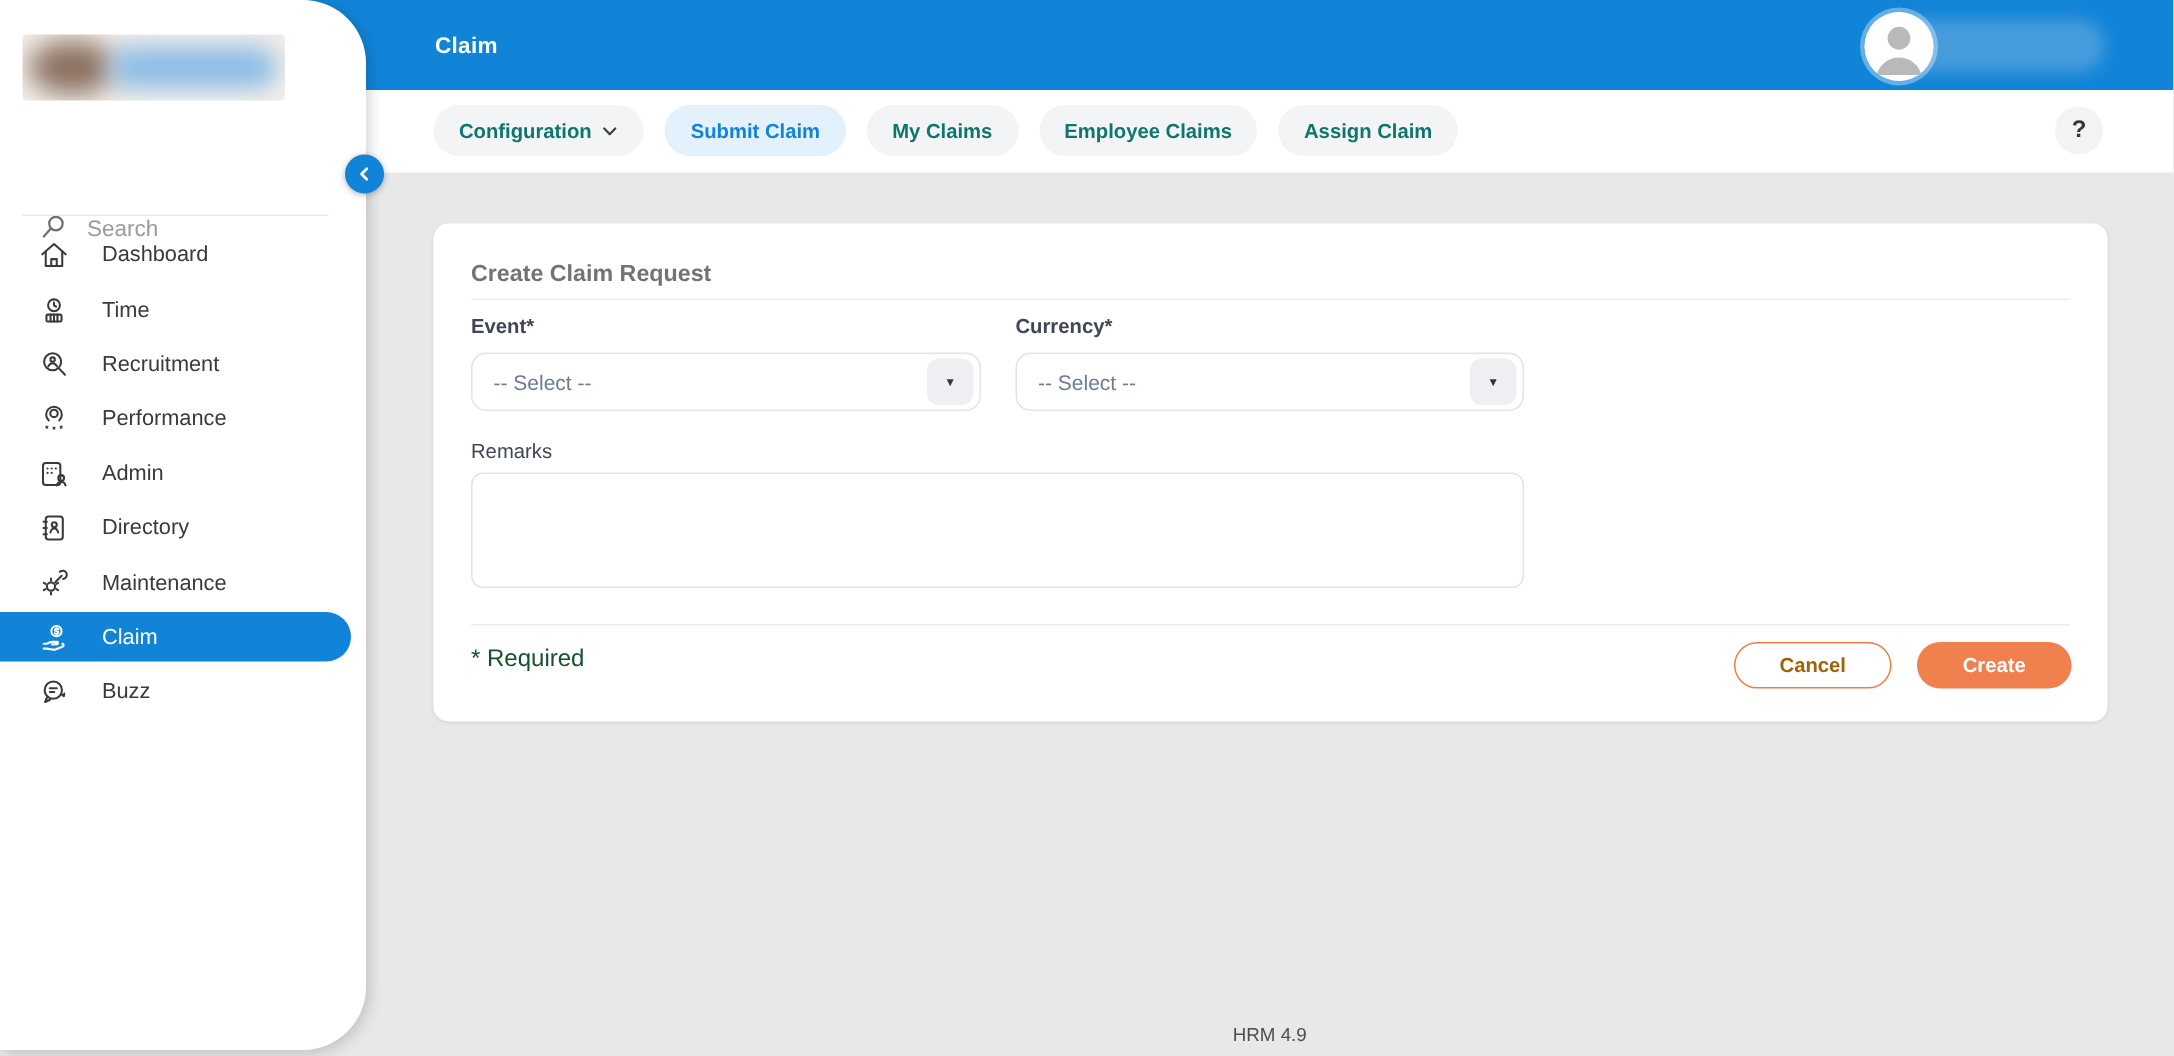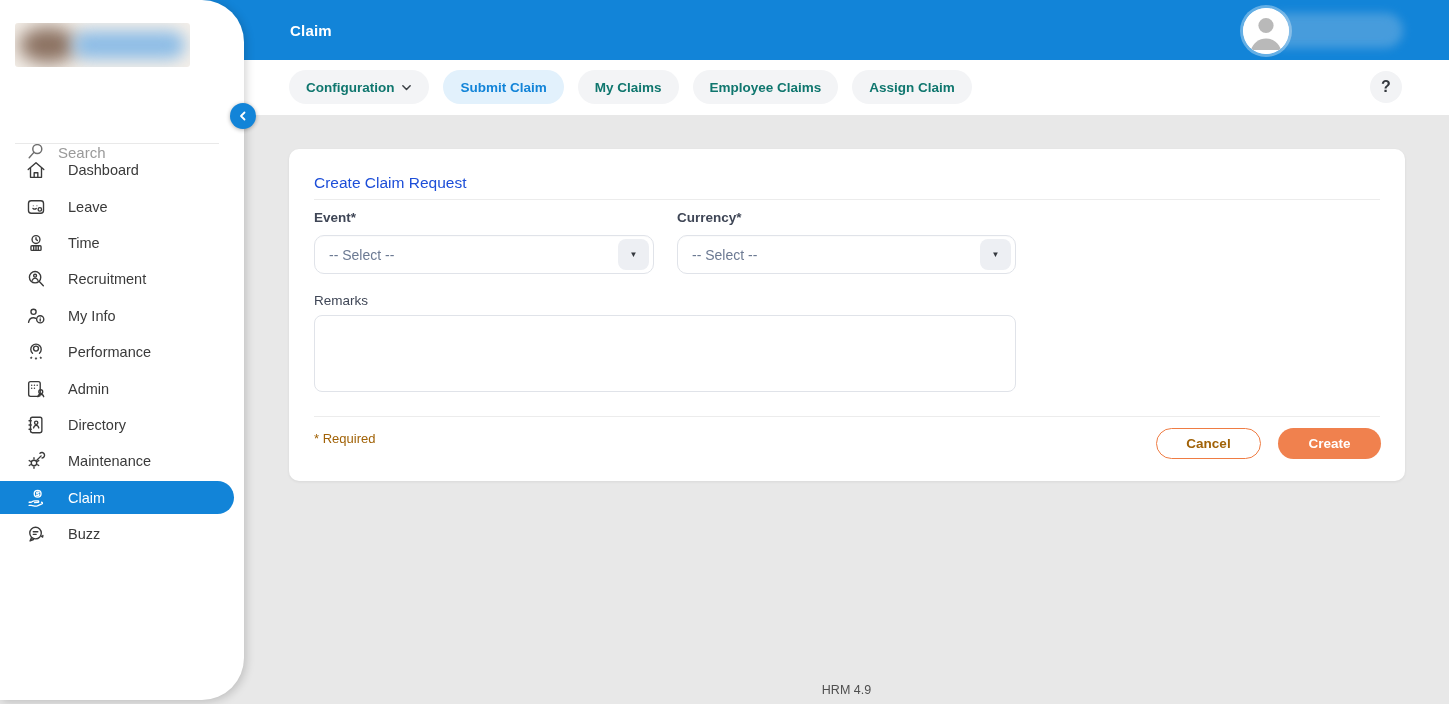--- a/index.html
+++ b/index.html
@@ -49,39 +49,39 @@
   .side-divider { position:absolute; left:15px; top:143px; width:204px; height:1px; background:#e9e9e9; }
   .menu { position:absolute; left:0; top:152px; width:244px; list-style:none; }
   .menu li { height:36.4px; display:flex; align-items:center; gap:21px; padding-left:25px;
     font-size:14.5px; color:#3a3a3a; cursor:pointer; }
   .menu li.active { background:#1284d8; color:#fff; width:234px; height:33px;
     margin:1.7px 0; border-radius:0 17px 17px 0; }
   .menu svg, .search-row svg { flex:0 0 auto; }
   
   .card { position:absolute; left:289px; top:149px; width:1116px; height:332px; background:#fff;
     border-radius:10px; box-shadow:0 1px 3px rgba(0,0,0,.07); z-index:2; }
-  .card-title { position:absolute; left:25px; top:25px; font-size:15.5px; font-weight:400; color:#1d4ed8; }
+  .card-title { position:absolute; left:25px; top:25px; font-size:15.5px; font-weight:700; color:#737373; }
   .card-div1 { position:absolute; left:25px; top:50px; width:1066px; height:1px; background:#ececec; }
   .field-label { position:absolute; font-size:13.5px; font-weight:600; color:#3f4656; }
   .lbl-event { left:25px; top:61px; }
   .lbl-currency { left:388px; top:61px; }
   .lbl-remarks { left:25px; top:144px; font-weight:400; font-size:13.5px; color:#3f4656; }
   .select { position:absolute; top:86px; height:39px; background:#fff; border:1px solid #e0e3e9;
     border-radius:10px; display:flex; align-items:center; padding-left:14px;
     font-size:14px; color:#6c7a93; cursor:pointer; box-shadow:inset 0 1px 1px rgba(0,0,0,.02); }
   .sel-event { left:25px; width:340px; }
   .sel-currency { left:388px; width:339px; }
   .caret-btn { position:absolute; right:4px; top:3px; width:31px; height:31px; border:none;
     border-radius:8px; background:#edeff3; display:flex; align-items:center; justify-content:center;
     font-size:8px; color:#33373d; cursor:pointer; }
   .remarks { position:absolute; left:25px; top:166px; width:702px; height:77px; border:1px solid #e0e3e9;
     border-radius:8px; resize:none; padding:10px 12px; font-family:inherit; font-size:14px; color:#444;
     outline:none; }
   .card-div2 { position:absolute; left:25px; top:267px; width:1066px; height:1px; background:#ececec; }
-  .required-note { position:absolute; left:25px; top:282px; font-size:13px; color:#a16207; }
+  .required-note { position:absolute; left:25px; top:282px; font-size:16px; color:#14532d; }
   .btn { position:absolute; top:279px; height:31px; border-radius:16px; font-family:inherit;
     font-size:13.5px; font-weight:700; cursor:pointer; display:flex; align-items:center; justify-content:center; }
   .btn-cancel { left:867px; width:105px; background:#fff; border:1.4px solid #ef7c43; color:#a16207; }
   .btn-create { left:989px; width:103px; background:#f0814e; border:none; color:#fff; }
   .footer { position:absolute; left:244px; top:683px; width:1205px; text-align:center;
     font-size:12.5px; color:#4f4f4f; z-index:1; }
   .req-mark { color:#3f4656; }
 </style>
 </head>
 <body>
@@ -144,55 +144,35 @@
     <li>
       <svg width="22" height="22" viewBox="0 0 24 24" fill="none" stroke="currentColor" stroke-width="1.5" stroke-linecap="round" stroke-linejoin="round">
         <path d="M3.5 11.5 12 4l8.5 7.5"></path>
           <path d="M6 9.8V20h12V9.8"></path>
           <path d="M10 20v-5h4v5"></path>
       </svg>
       <span>Dashboard</span>
     </li>
     <li>
       <svg width="22" height="22" viewBox="0 0 24 24" fill="none" stroke="currentColor" stroke-width="1.5" stroke-linecap="round" stroke-linejoin="round">
-        <rect x="3.8" y="5.2" width="16.4" height="13.6" rx="3"></rect>
-        <circle cx="9" cy="10.6" r="0.55" fill="currentColor" stroke="none"></circle>
-          <circle cx="13" cy="10.6" r="0.55" fill="currentColor" stroke="none"></circle>
-        <path d="M8.7 13.6c1.1.9 2.5.9 3.6 0"></path>
-        <circle cx="16.2" cy="14.6" r="1.9"></circle>
-      </svg>
-      <span>Leave</span>
-    </li>
-    <li>
-      <svg width="22" height="22" viewBox="0 0 24 24" fill="none" stroke="currentColor" stroke-width="1.5" stroke-linecap="round" stroke-linejoin="round">
         <circle cx="12" cy="8.2" r="4.3"></circle>
           <path d="M12 6.2v2l1.5 1"></path>
         <rect x="6.5" y="15" width="11" height="5" rx="1"></rect>
           <path d="M9.5 15v5M12 15v5M14.5 15v5"></path>
       </svg>
       <span>Time</span>
     </li>
     <li>
       <svg width="22" height="22" viewBox="0 0 24 24" fill="none" stroke="currentColor" stroke-width="1.5" stroke-linecap="round" stroke-linejoin="round">
         <circle cx="11" cy="10" r="6.2"></circle>
           <circle cx="11" cy="8.4" r="1.6"></circle>
         <path d="M7.9 13.4c.6-1.5 1.7-2.3 3.1-2.3s2.5.8 3.1 2.3"></path>
           <path d="M15.6 14.8 20 19.4"></path>
       </svg>
       <span>Recruitment</span>
-    </li>
-    <li>
-      <svg width="22" height="22" viewBox="0 0 24 24" fill="none" stroke="currentColor" stroke-width="1.5" stroke-linecap="round" stroke-linejoin="round">
-        <circle cx="9.3" cy="7.4" r="2.8"></circle>
-          <path d="M3.9 19c.5-3.3 2.6-5.1 5.4-5.1.9 0 1.8.2 2.5.6"></path>
-        <circle cx="16.6" cy="15.6" r="3.9"></circle>
-          <path d="M16.6 15.2v2.3"></path>
-          <circle cx="16.6" cy="13.7" r="0.5" fill="currentColor" stroke="none"></circle>
-      </svg>
-      <span>My Info</span>
     </li>
     <li>
       <svg width="22" height="22" viewBox="0 0 24 24" fill="none" stroke="currentColor" stroke-width="1.5" stroke-linecap="round" stroke-linejoin="round">
         <circle cx="12" cy="8.3" r="2.7"></circle>
           <path d="M8.2 13.4a5.7 5.7 0 1 1 7.6 0"></path>
         <path transform="translate(6.8,18.3)" d="m0-1.6.47.95 1.05.15-.76.74.18 1.04L0 .83l-.94.49.18-1.04-.76-.74 1.05-.15z" fill="currentColor" stroke="none"></path>
         <path transform="translate(12,19)" d="m0-1.6.47.95 1.05.15-.76.74.18 1.04L0 .83l-.94.49.18-1.04-.76-.74 1.05-.15z" fill="currentColor" stroke="none"></path>
         <path transform="translate(17.2,18.3)" d="m0-1.6.47.95 1.05.15-.76.74.18 1.04L0 .83l-.94.49.18-1.04-.76-.74 1.05-.15z" fill="currentColor" stroke="none"></path>
       </svg>
       <span>Performance</span>

